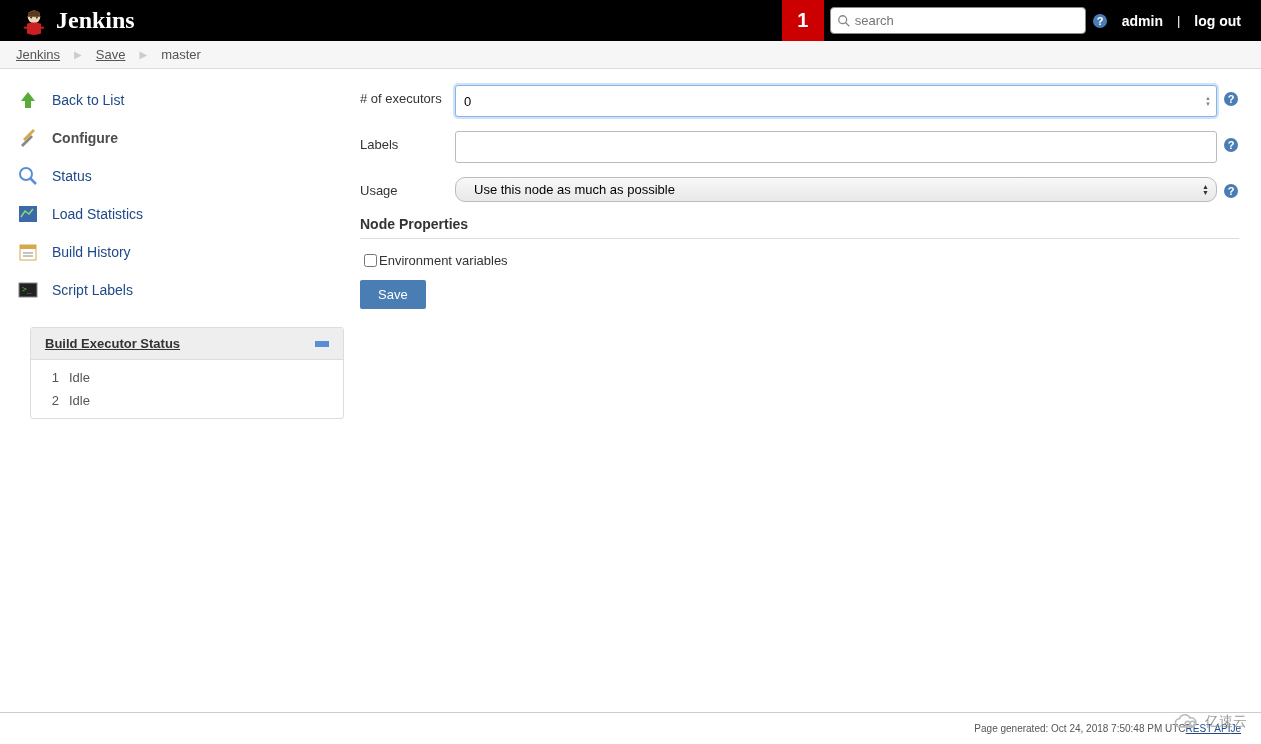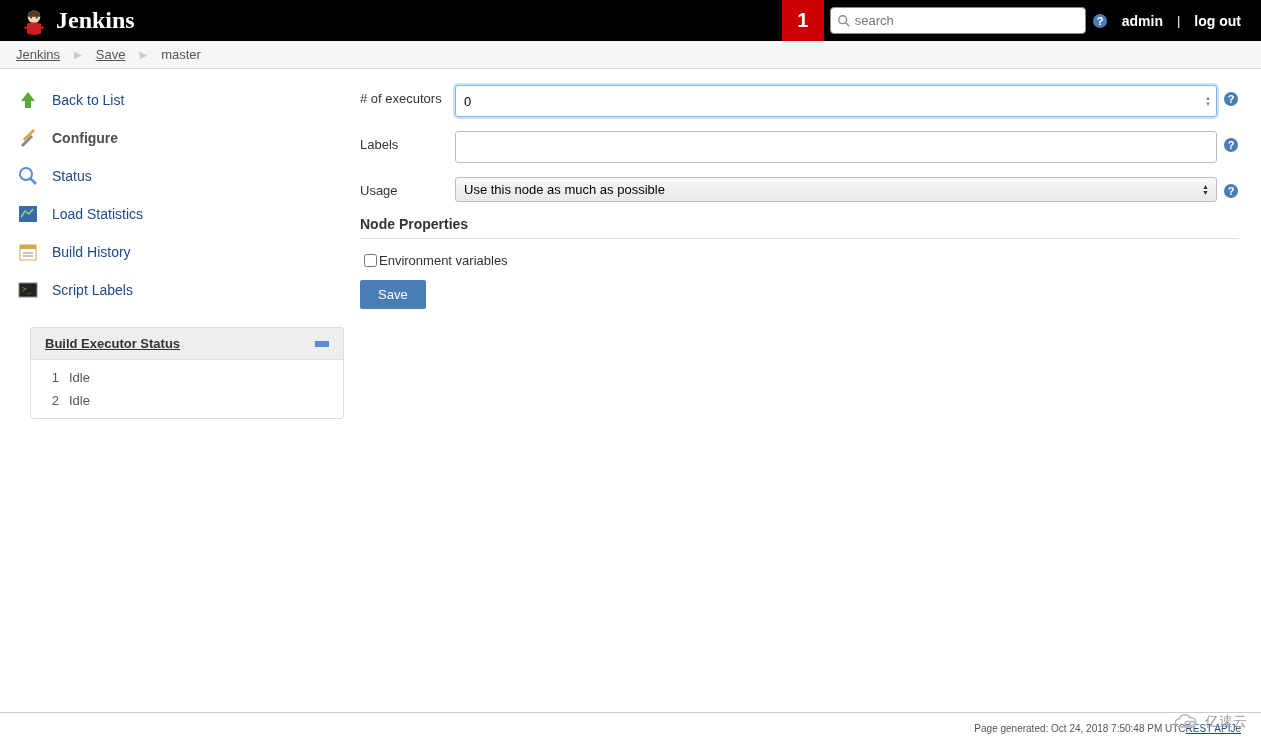--- a/index.html
+++ b/index.html
@@ -40,21 +40,21 @@
 
 .content { flex: 1; padding: 16px 22px 16px 0; }
 .form-row { display: flex; align-items: flex-start; margin-bottom: 14px; gap: 6px; }
 .form-label { width: 89px; font-size: 13px; color: #333; padding-top: 6px; text-align: left; }
 .form-field { flex: 1; }
 input[type=text], input.num-input { width: 100%; border: 1px solid #bbb; border-radius: 3px; padding: 6px 8px; font-size: 13px; height: 32px; background: #fff; }
 input.num-input { box-shadow: 0 0 0 2px #cfe3f7; border-color: #8ab4e8; }
 .spinner-wrap { position: relative; }
 .spinner-btns { position: absolute; right: 6px; top: 50%; transform: translateY(-50%); display: flex; flex-direction: column; gap: 1px; }
 .spinner-btns span { font-size: 6px; color: #888; line-height: 5px; cursor: pointer; }
-select.form-select { width: 100%; border: 1px solid #bbb; border-radius: 3px; padding: 4px 8px; font-size: 13px; height: 25px; background: linear-gradient(#f8f8f8,#e8e8e8); appearance: none; }
+select.form-select { width: 100%; border: 1px solid #bbb; border-radius: 10px; padding: 4px 18px; font-size: 13px; height: 25px; background: linear-gradient(#f8f8f8,#e8e8e8); appearance: none; }
 .select-wrap { position: relative; }
 .select-arrows { position: absolute; right: 8px; top: 50%; transform: translateY(-50%); display: flex; flex-direction: column; gap: 0; pointer-events: none; }
 .select-arrows span { font-size: 7px; color: #333; line-height: 6px; }
 .help-q { width: 16px; height: 16px; flex-shrink: 0; margin-top: 6px; }
 
 .section-title { font-weight: bold; font-size: 14px; color: #333; margin: 10px 0 8px; border-bottom: 1px solid #ddd; padding-bottom: 6px; }
 .checkbox-row { display: flex; align-items: center; gap: 2px; padding: 6px 0 12px 4px; }
 .save-btn { background: #4a7db3; color: #fff; border: none; padding: 7px 18px; font-size: 13px; cursor: pointer; border-radius: 2px; }
 
 .footer { border-top: 1px solid #ccc; padding: 10px 20px; text-align: right; font-size: 10px; color: #555; position: fixed; bottom: 0; left: 0; right: 0; background: #fff; display: flex; justify-content: flex-end; align-items: center; gap: 0; }

